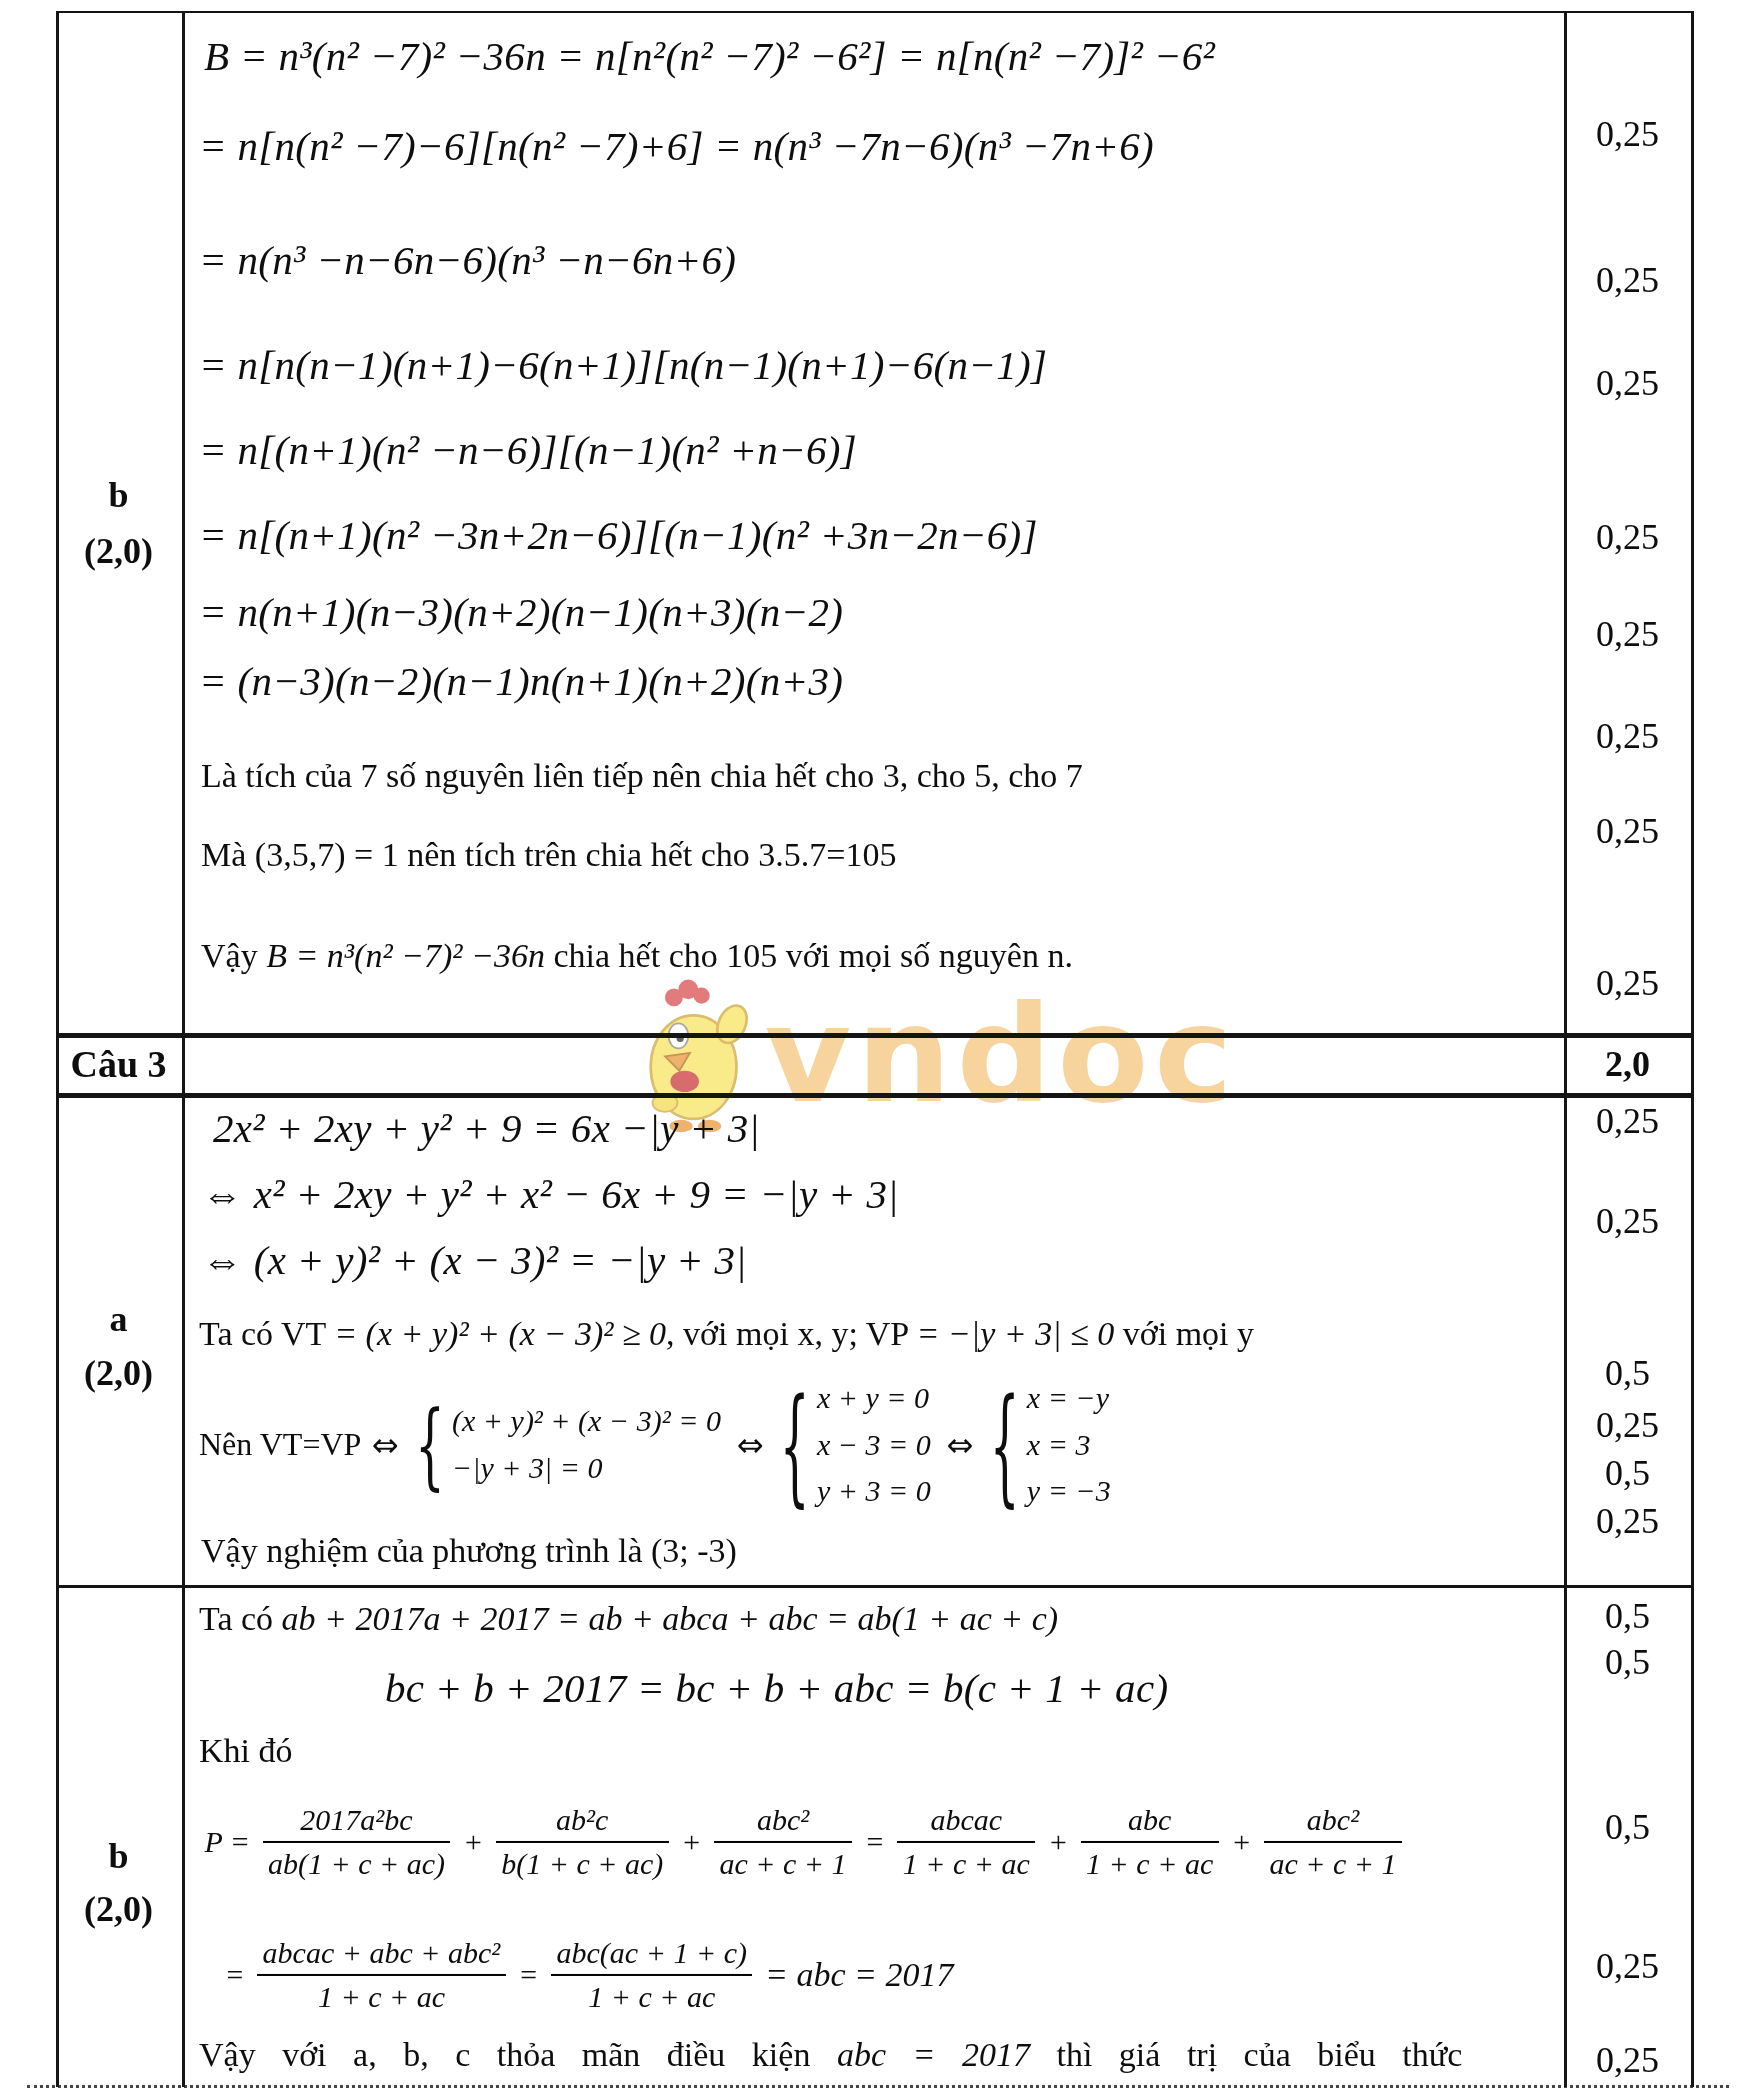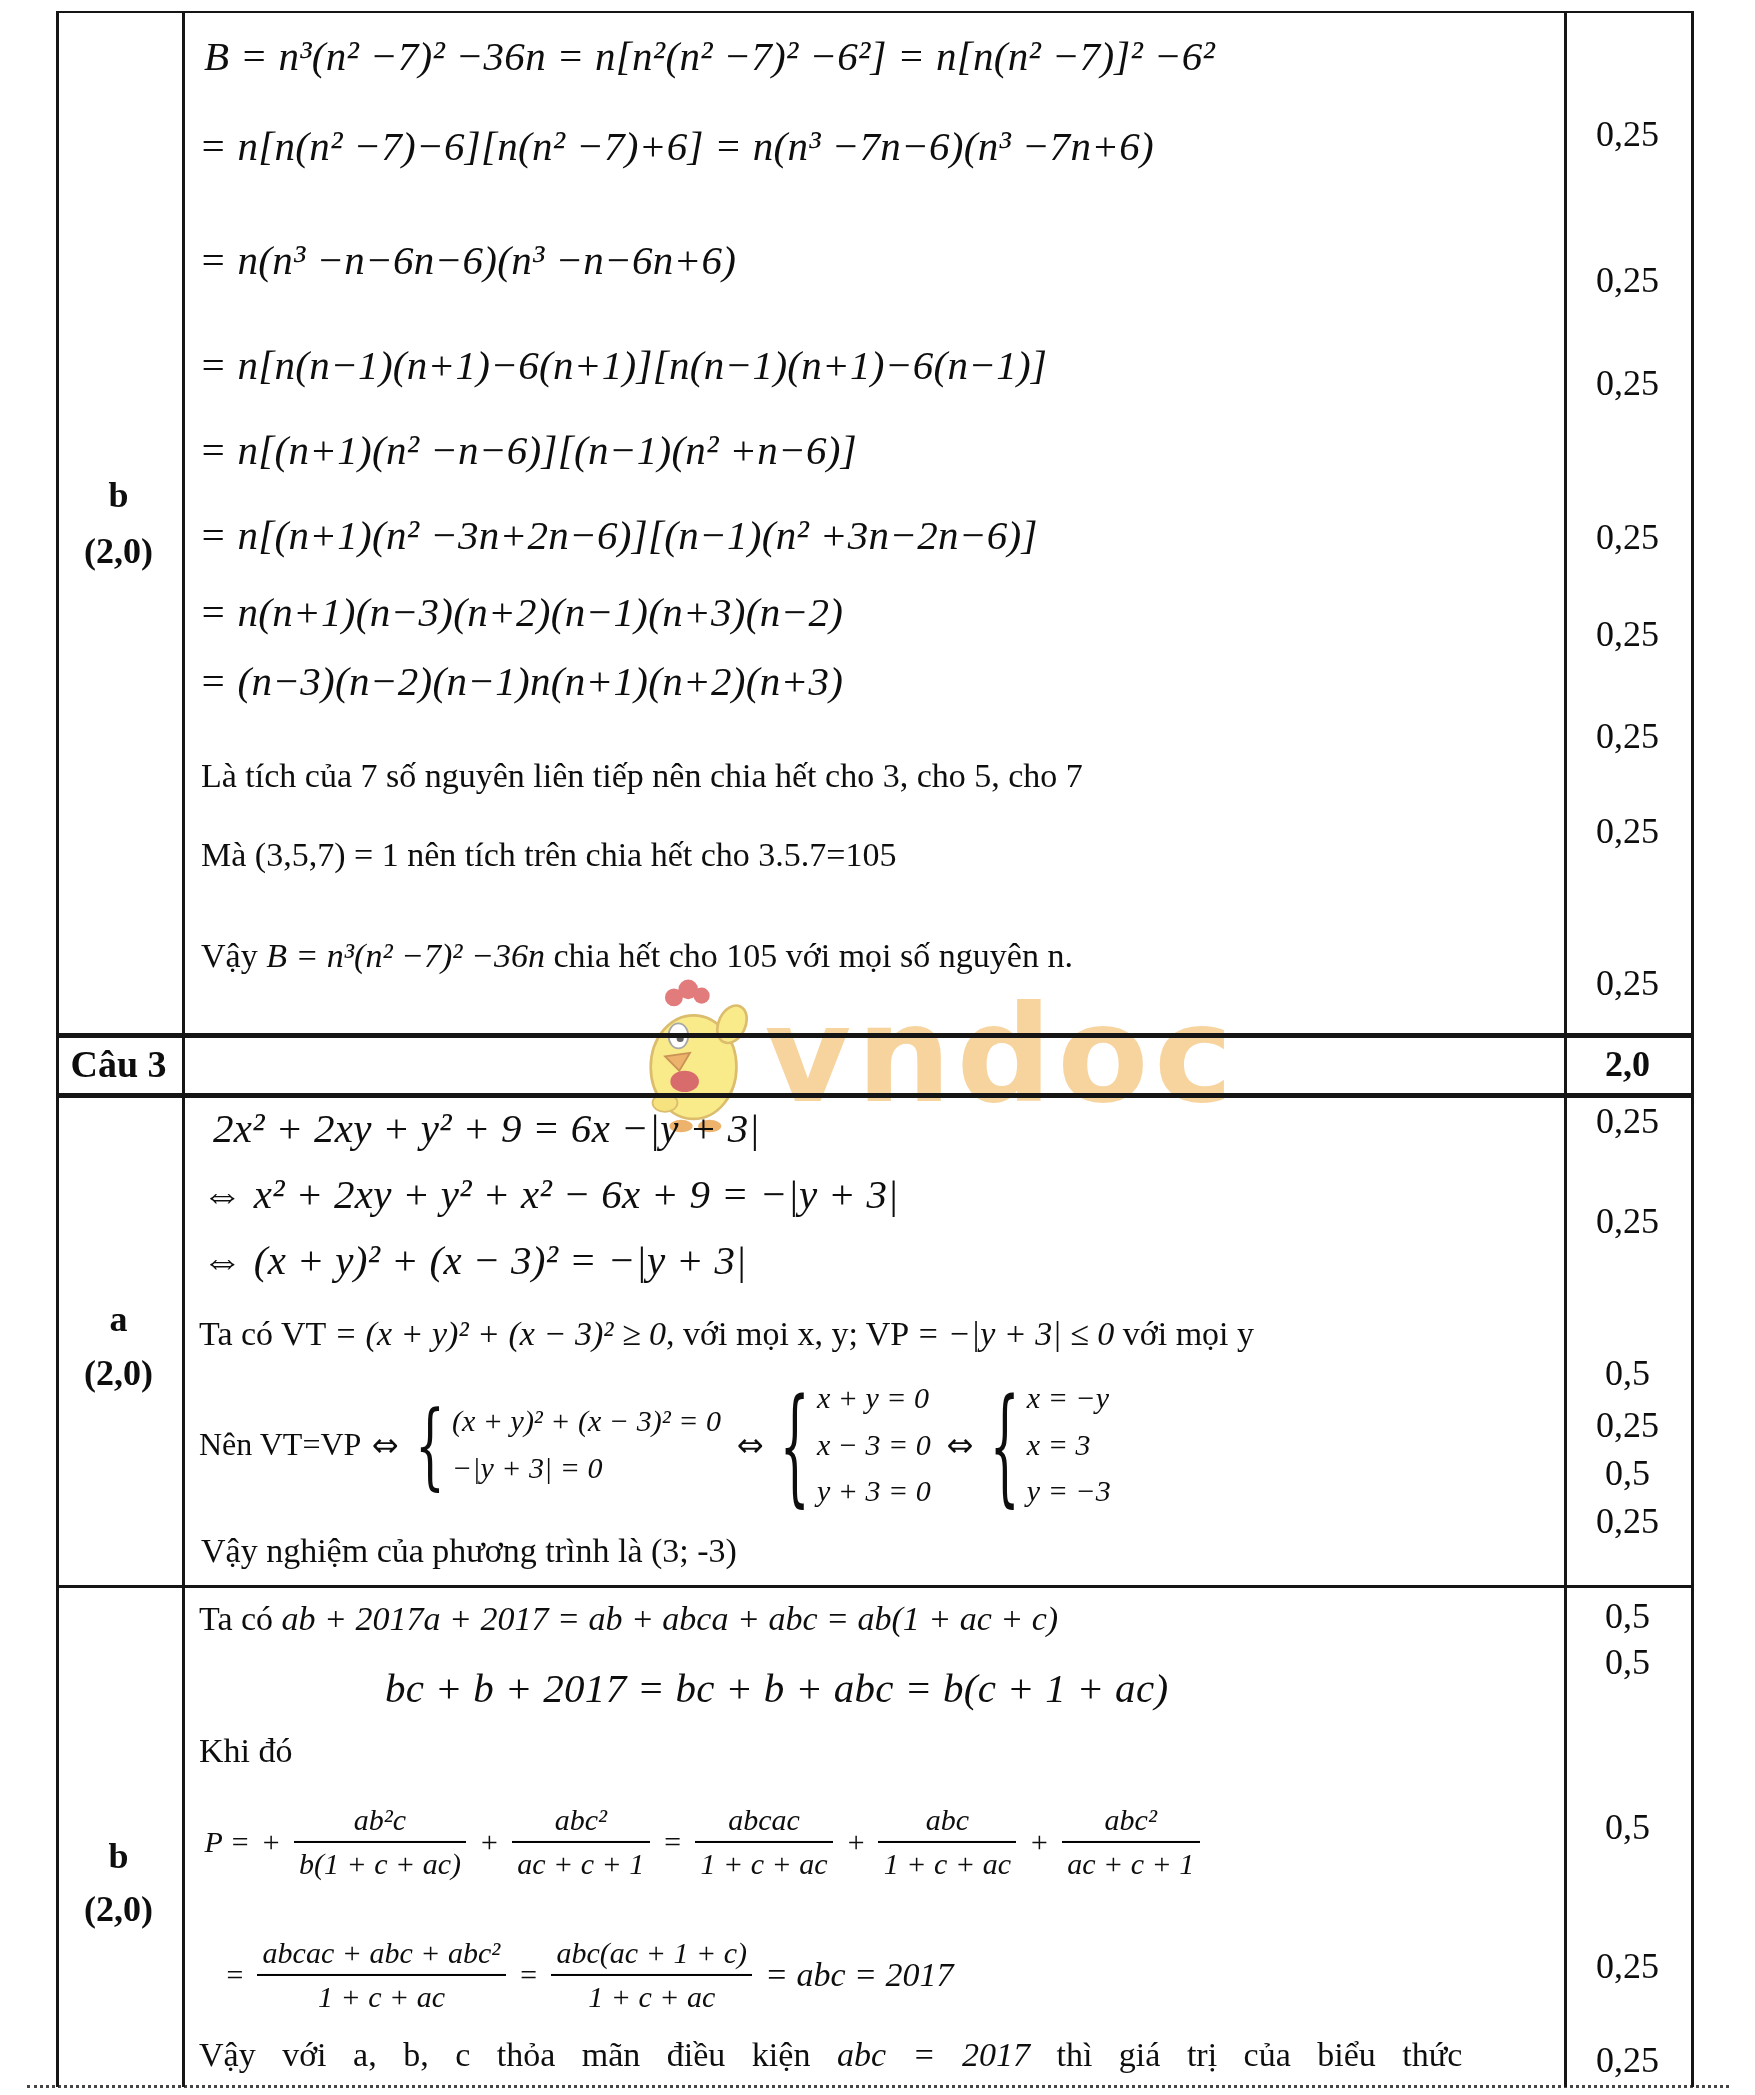--- a/index.html
+++ b/index.html
@@ -170,20 +170,25 @@
     <div class="qlabel" style="top:1909px;">(2,0)</div>
 
     <div class="line" style="left:199px;top:1619px;">
       <span class="t">Ta có  </span><span class="m">ab + 2017a + 2017 = ab + abca + abc = ab(1 + ac + c)</span>
     </div>
     <div class="mathline" style="left:385px;top:1688px;">bc + b + 2017 = bc + b + abc = b(c + 1 + ac)</div>
     <div class="textline" style="left:199px;top:1751px;">Khi đó</div>
 
     <div class="fracline" style="left:199px;top:1842px;">
       <span class="op">P =</span>
+      <span class="frac">
+          <span class="num">2017a²bc</span>
+          <span class="bar"></span>
+          <span class="den">ab(1 + c + ac)</span>
+        </span>
       <span class="op">+</span>
       <span class="frac">
           <span class="num">ab²c</span>
           <span class="bar"></span>
           <span class="den">b(1 + c + ac)</span>
         </span>
       <span class="op">+</span>
       <span class="frac">
           <span class="num">abc²</span>
           <span class="bar"></span>

